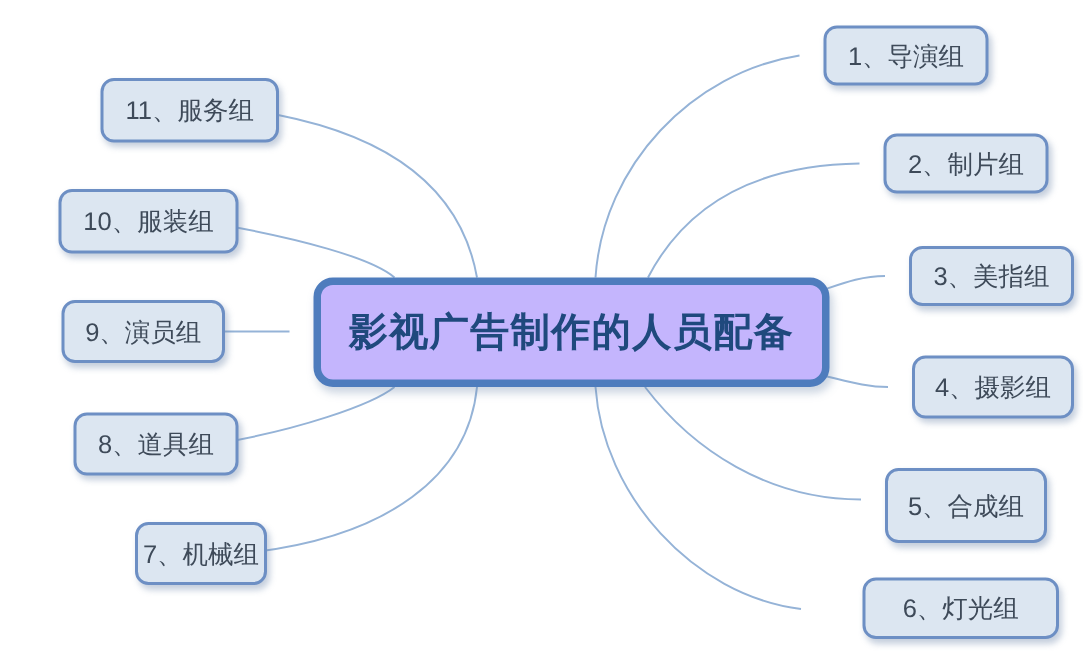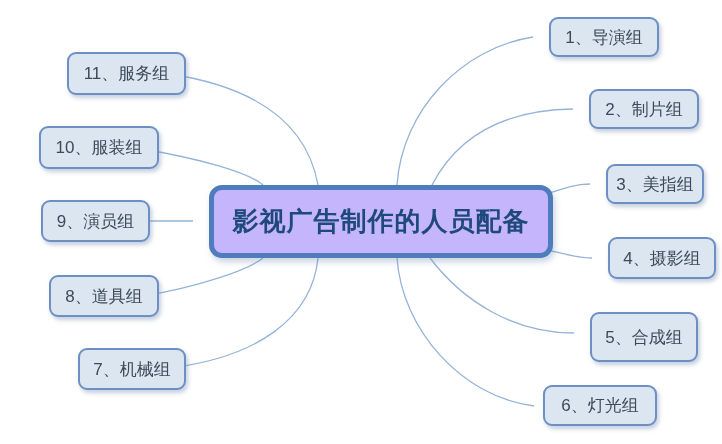--- a/index.html
+++ b/index.html
@@ -63,37 +63,37 @@
   </div>
 
   <div class="node branch" style="left:533px;top:17px;width:110px;height:40px">
     <span>1、导演组</span>
   </div>
 
   <div class="node branch" style="left:573px;top:89px;width:110px;height:40px">
     <span>2、制片组</span>
   </div>
 
-  <div class="node branch" style="left:590px;top:164px;width:98px;height:40px">
+  <div class="node branch" style="left:590px;top:164px;width:110px;height:40px">
     <span>3、美指组</span>
   </div>
 
   <div class="node branch" style="left:592px;top:237px;width:108px;height:42px">
     <span>4、摄影组</span>
   </div>
 
   <div class="node branch" style="left:574px;top:312px;width:108px;height:50px">
     <span>5、合成组</span>
   </div>
 
-  <div class="node branch" style="left:527px;top:385px;width:114px;height:41px">
+  <div class="node branch" style="left:559px;top:385px;width:131px;height:41px">
     <span>6、灯光组</span>
   </div>
 
-  <div class="node branch" style="left:62px;top:348px;width:108px;height:42px">
+  <div class="node branch" style="left:74px;top:348px;width:88px;height:42px">
     <span>7、机械组</span>
   </div>
 
   <div class="node branch" style="left:33px;top:275px;width:110px;height:42px">
     <span>8、道具组</span>
   </div>
 
   <div class="node branch" style="left:25px;top:200px;width:109px;height:42px">
     <span>9、演员组</span>
   </div>

